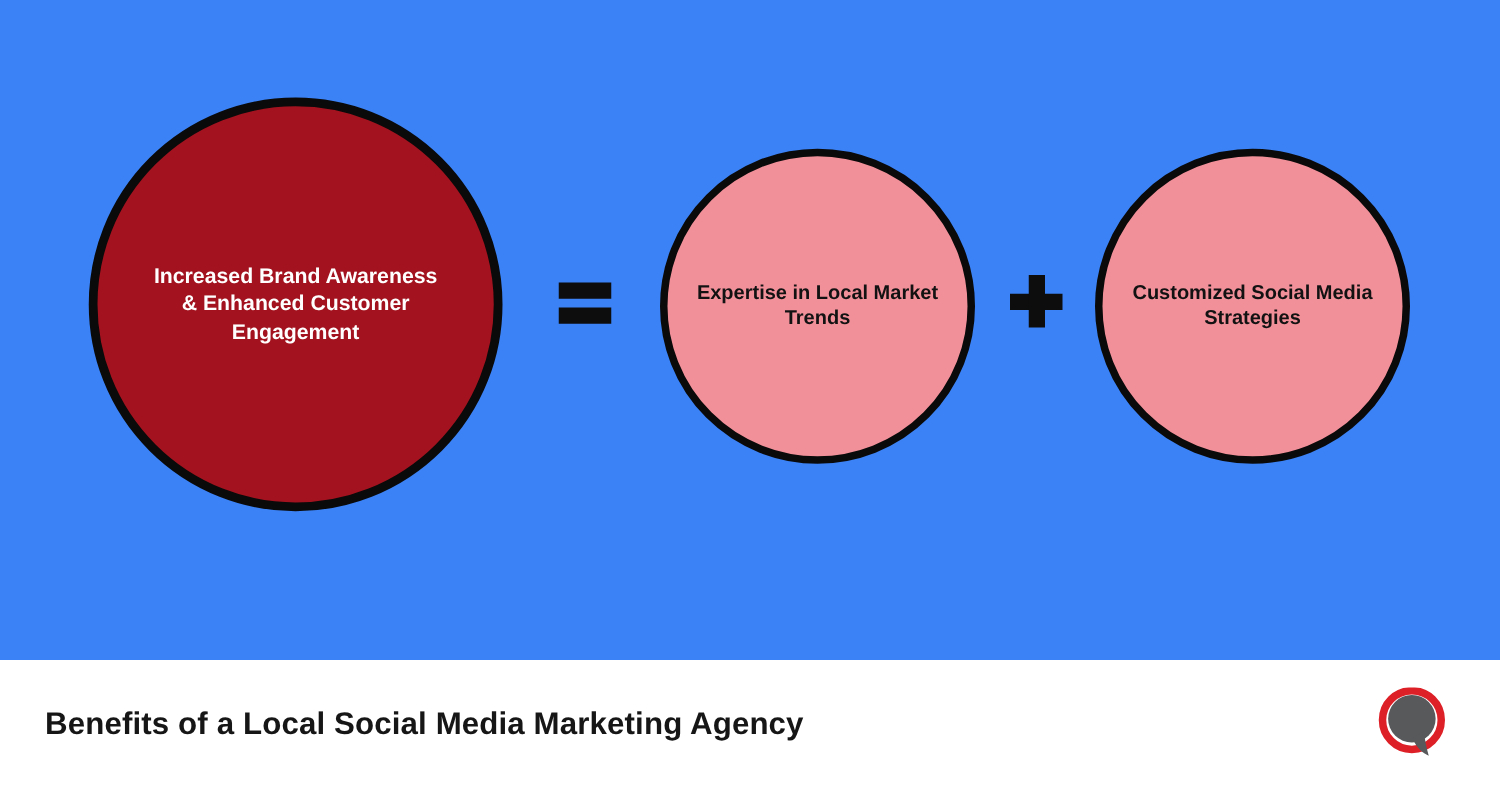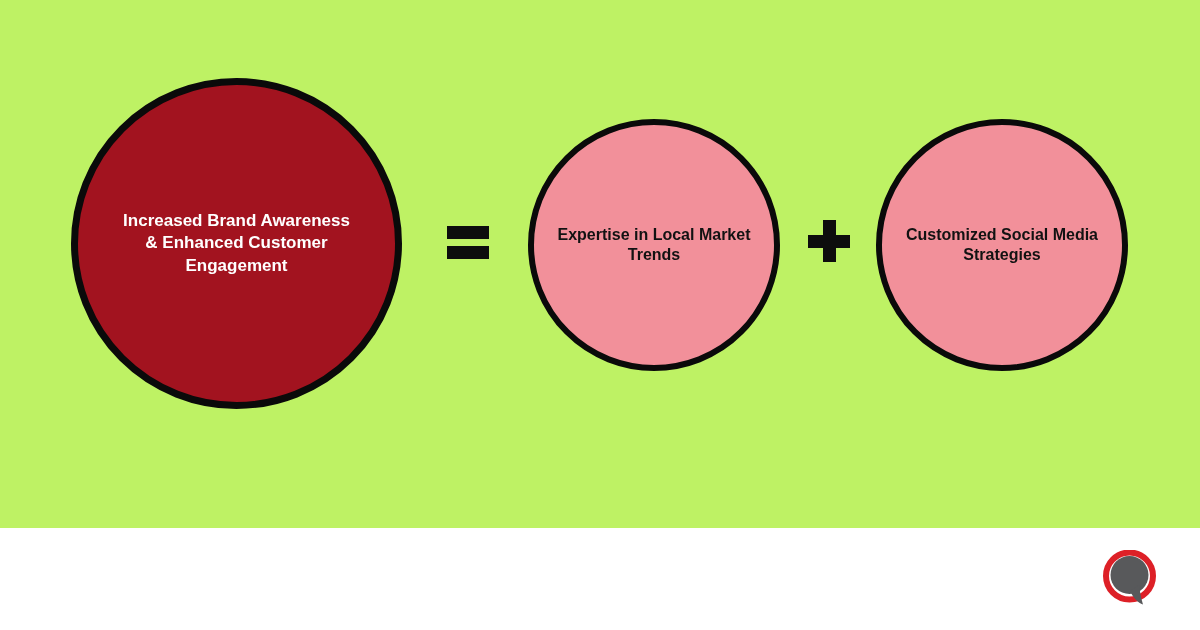--- a/index.html
+++ b/index.html
@@ -11,21 +11,21 @@
     width: 1200px;
     height: 630px;
     background: #ffffff;
   }
 
   .stage {
     position: absolute;
     left: 0; top: 0;
     width: 1200px;
     height: 528px;
-    background: #bef264;
+    background: #3b82f6;
   }
 
   .circle {
     position: absolute;
     border-radius: 50%;
     display: flex;
     align-items: center;
     justify-content: center;
     text-align: center;
   }
@@ -140,20 +140,21 @@
       <span class="plus-v"></span>
     </div>
 
     <div class="circle circle-operand circle-b" style="background: rgb(242, 144, 154); align-items: center;">
       <span class="circle-label">Customized Social Media Strategies</span>
     </div>
 
   </div>
 
   <div class="footer">
+    <h1 class="title">Benefits of a Local Social Media Marketing Agency</h1>
 
     <div class="logo">
       <svg viewBox="0 0 55 55" xmlns="http://www.w3.org/2000/svg">
         <circle cx="27.5" cy="26" r="23.5" fill="none" stroke="#dd2027" stroke-width="6"></circle>
         <circle cx="27.5" cy="25" r="19" fill="#58595b"></circle>
         <path d="M 28 41 C 32 49 36 52.5 41 54.5 C 39 48 38 42 37 35 Z" fill="#58595b"></path>
       </svg>
     </div>
   </div>
 

